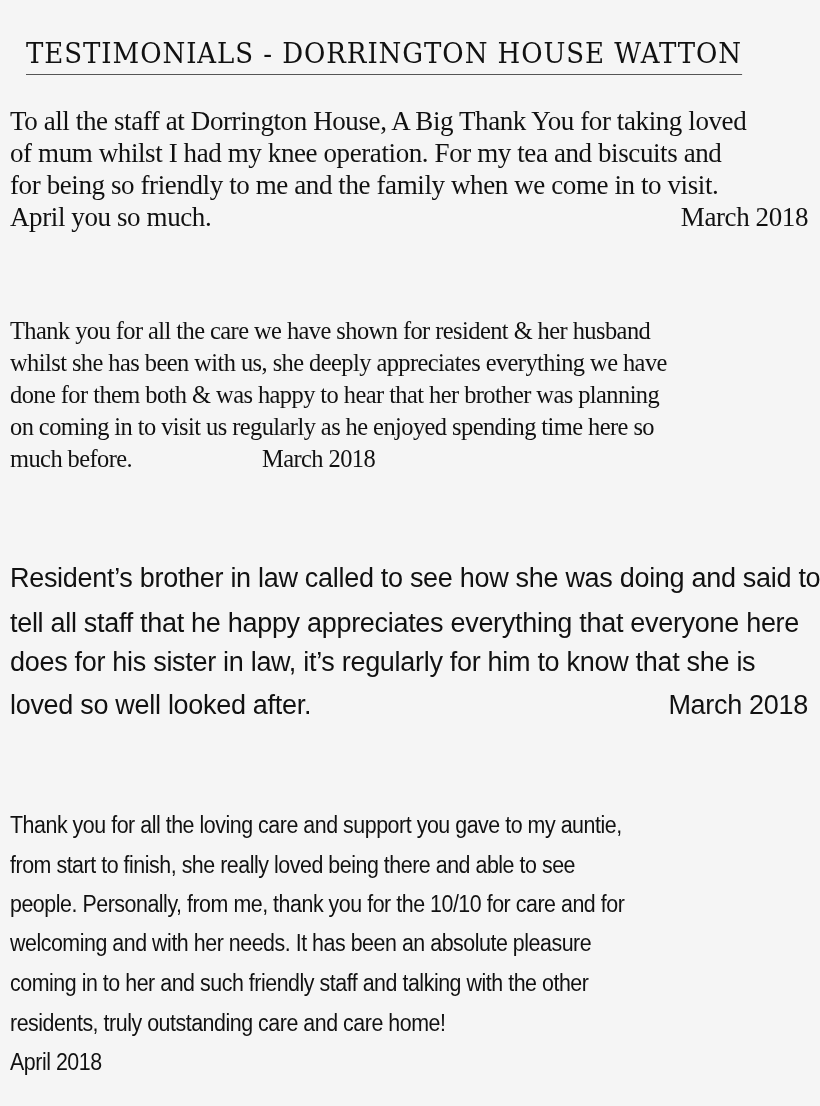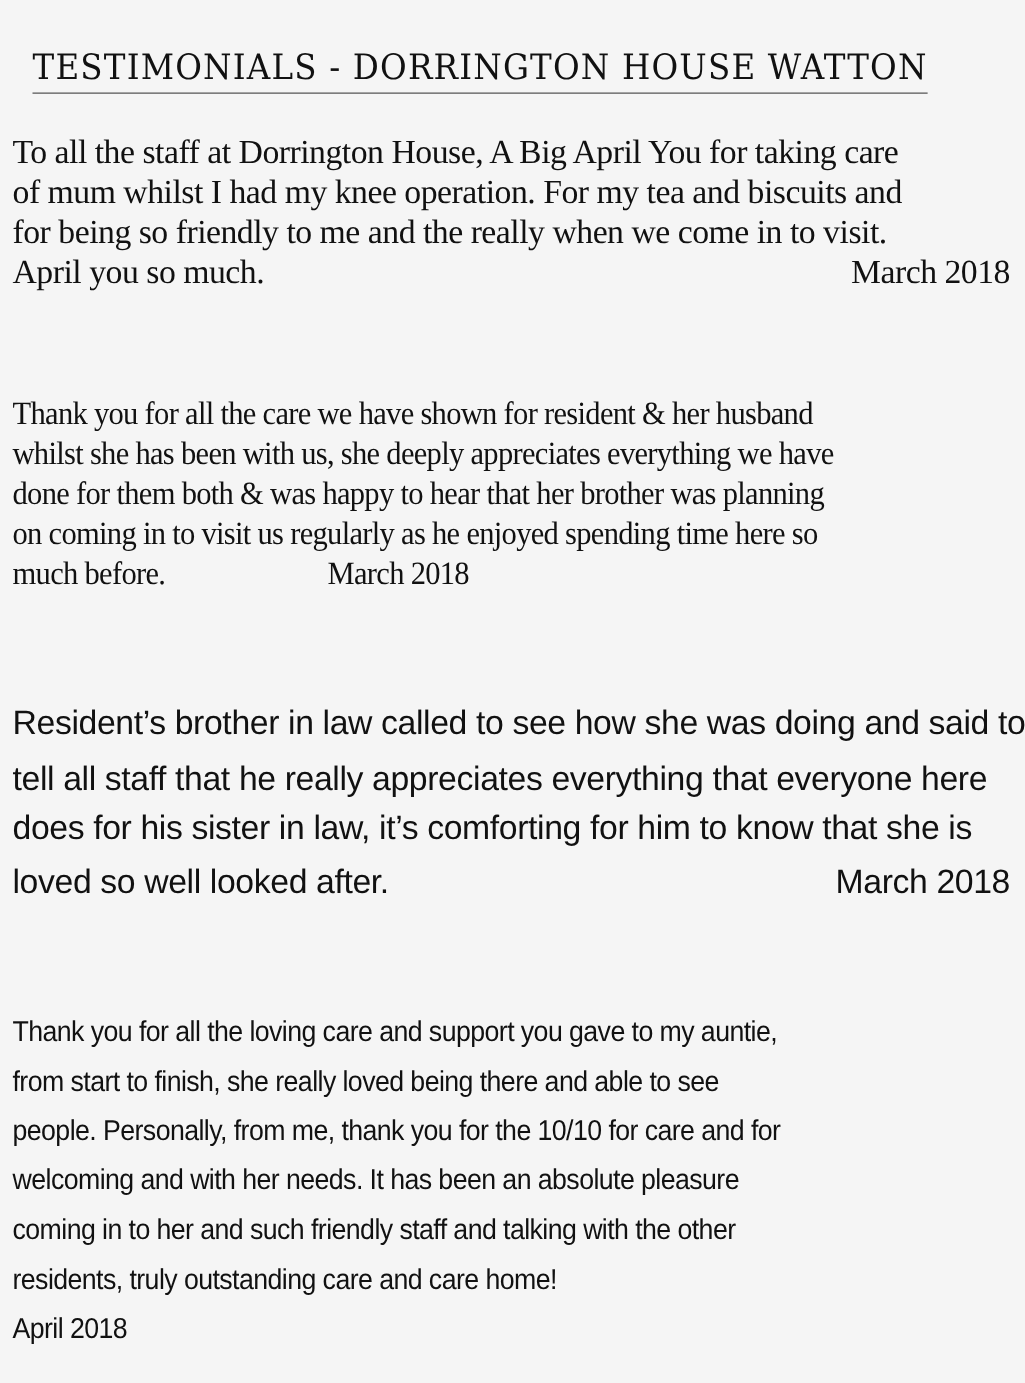--- a/index.html
+++ b/index.html
@@ -23,40 +23,40 @@
   .date-right { position: absolute; right: 12px; white-space: nowrap; }
   .date-inline { position: absolute; white-space: nowrap; }
 </style>
 </head>
 <body>
 
 <div>
   <div class="title">TESTIMONIALS - DORRINGTON HOUSE WATTON</div>
 
   <div>
-    <div class="line serif1" style="top:106px">To all the staff at Dorrington House, A Big April You for taking care</div>
+    <div class="line serif1" style="top:106px">To all the staff at Dorrington House, A Big Thank You for taking loved</div>
     <div class="line serif1" style="top:138px">of mum whilst I had my knee operation. For my tea and biscuits and</div>
-    <div class="line serif1" style="top:170px">for being so friendly to me and the really when we come in to visit.</div>
+    <div class="line serif1" style="top:170px">for being so friendly to me and the family when we come in to visit.</div>
     <div class="line serif1" style="top:202px">April you so much.</div>
     <div class="date-right serif1" style="top:202px">March 2018</div>
   </div>
 
   <div>
     <div class="line serif2" style="top:316px">Thank you for all the care we have shown for resident &amp; her husband</div>
     <div class="line serif2" style="top:348px">whilst she has been with us, she deeply appreciates everything we have</div>
     <div class="line serif2" style="top:380px">done for them both &amp; was happy to hear that her brother was planning</div>
     <div class="line serif2" style="top:412px">on coming in to visit us regularly as he enjoyed spending time here so</div>
     <div class="line serif2" style="top:444px">much before.</div>
     <div class="date-inline serif2" style="top:444px; left:262px">March 2018</div>
   </div>
 
   <div>
     <div class="line serif3" style="top:563px">Resident’s brother in law called to see how she was doing and said to</div>
-    <div class="line serif3" style="top:608px">tell all staff that he really appreciates everything that everyone here</div>
-    <div class="line serif3" style="top:647px">does for his sister in law, it’s comforting for him to know that she is</div>
+    <div class="line serif3" style="top:608px">tell all staff that he happy appreciates everything that everyone here</div>
+    <div class="line serif3" style="top:647px">does for his sister in law, it’s regularly for him to know that she is</div>
     <div class="line serif3" style="top:690px">loved so well looked after.</div>
     <div class="date-right serif3" style="top:690px">March 2018</div>
   </div>
 
   <div>
     <div class="line sans" style="top:812px">Thank you for all the loving care and support you gave to my auntie,</div>
     <div class="line sans" style="top:852px">from start to finish, she really loved being there and able to see</div>
     <div class="line sans" style="top:891px">people. Personally, from me, thank you for the 10/10 for care and for</div>
     <div class="line sans" style="top:930px">welcoming and with her needs. It has been an absolute pleasure</div>
     <div class="line sans" style="top:970px">coming in to her and such friendly staff and talking with the other</div>

